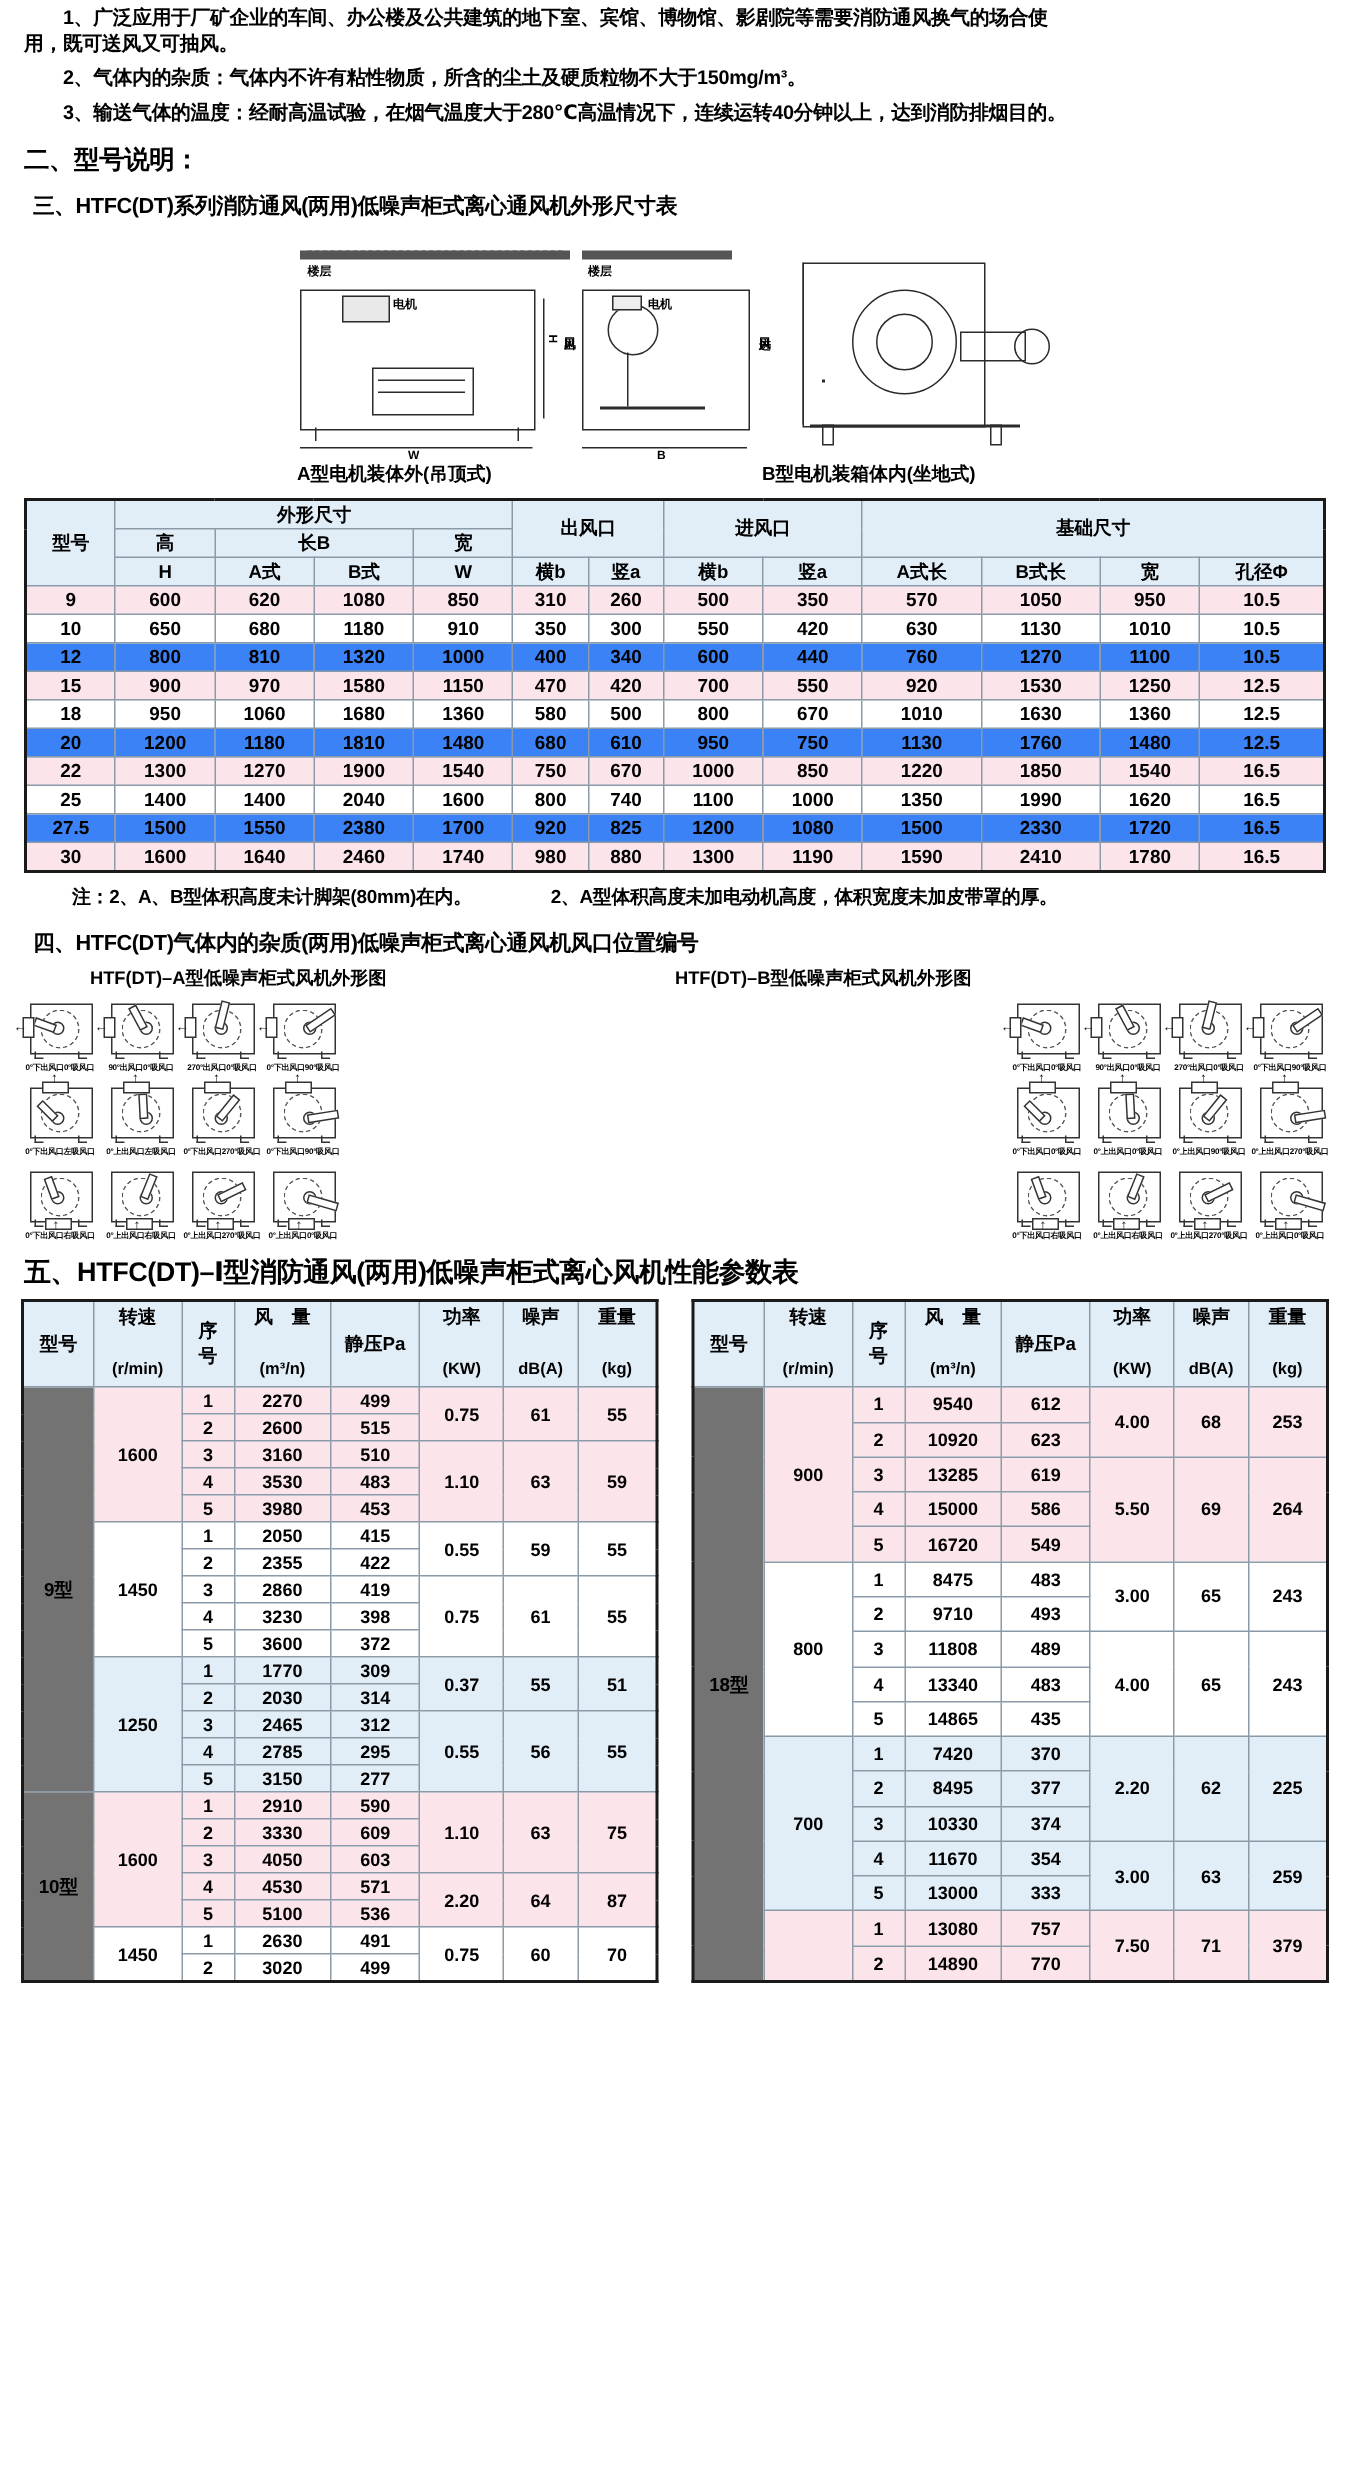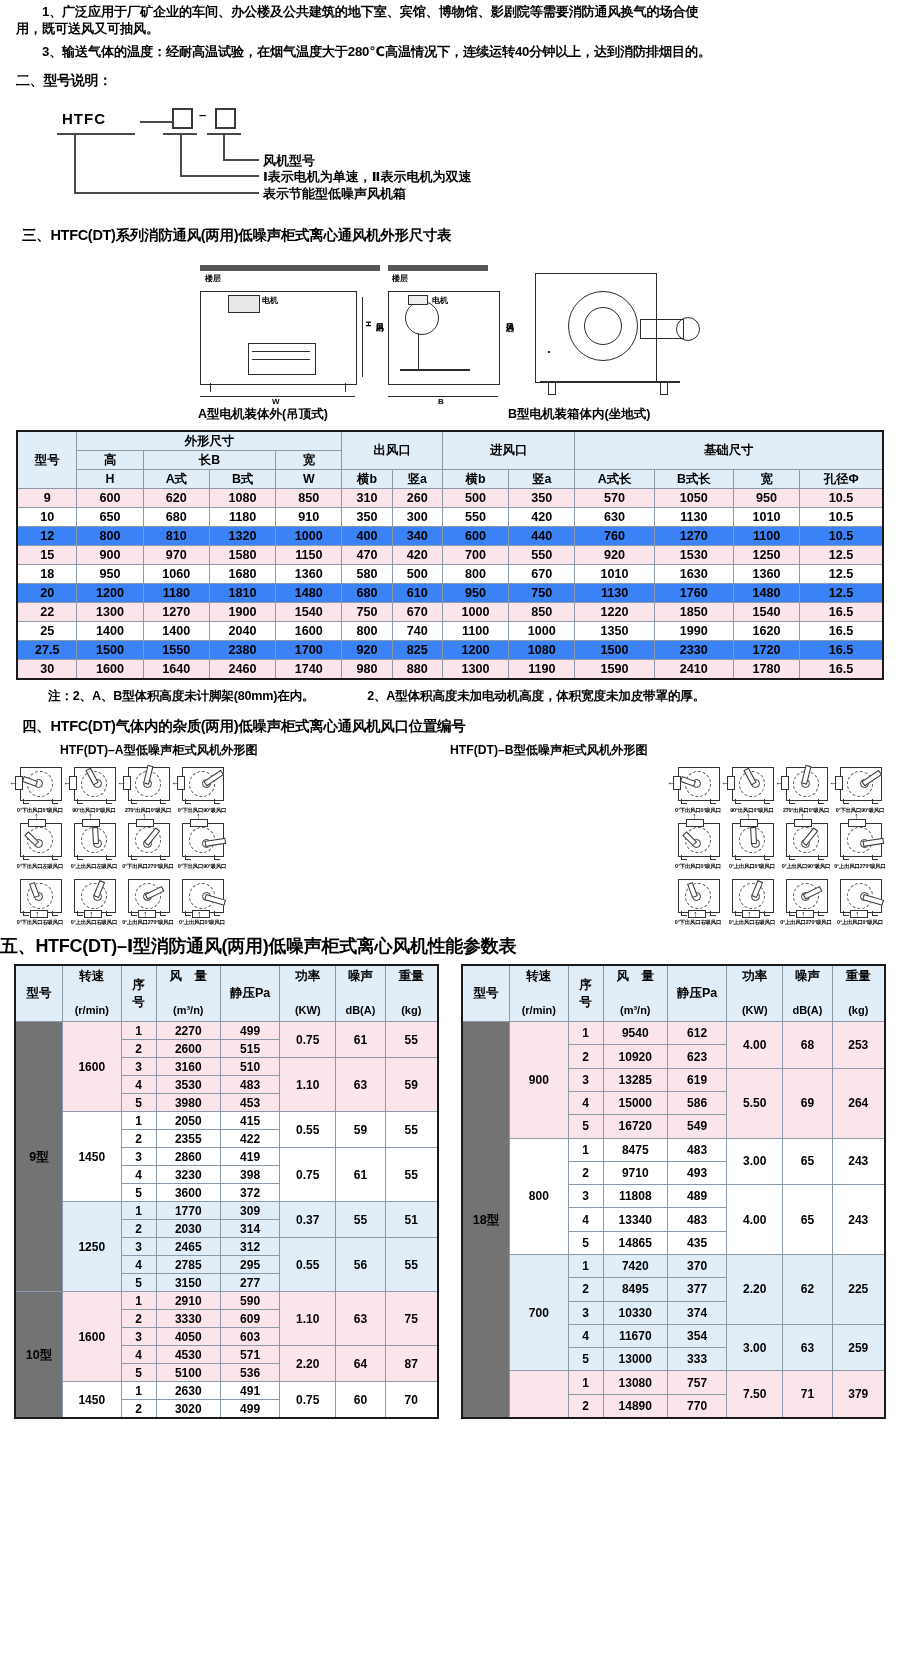--- a/index.html
+++ b/index.html
@@ -9,24 +9,24 @@
     color:#000; overflow:hidden; position:relative;
   }
   .page{width:900px;height:1356px;position:relative;padding:0;box-sizing:border-box;}
 
   
   .intro{padding:2px 16px 0 16px;}
   .intro p{margin:0 0 3px 0;font-size:13.2px;line-height:1.52;font-weight:bold;letter-spacing:-.2px;}
   .intro p.ind{text-indent:26px;}
 
   
-  .sec-h{font-size:14px;font-weight:bold;margin:10px 0 6px 16px;letter-spacing:-.3px;}
+  .sec-h{font-size:17px;font-weight:bold;margin:10px 0 6px 16px;letter-spacing:-.3px;}
   .sec-h.s3{font-size:14.5px;margin-left:22px;}
   .sec-h.s4{font-size:14.5px;margin-left:22px;}
-  .sec-h.s5{font-size:18px;margin-left:0;}
+  .sec-h.s5{font-size:18px;margin-left:16px;}
 
   
   .model-wrap{position:relative;height:120px;margin:4px 0 0 0;}
   .mw-txt{position:absolute;font-size:13px;font-weight:bold;white-space:nowrap;}
   .mw-line{position:absolute;background:#4a4a4a;}
   .mw-box{position:absolute;border:2px solid #3a3a3a;background:#fff;}
   .mw-code{position:absolute;font-size:15px;font-weight:bold;letter-spacing:1px;}
 
   
   .dwg-area{position:relative;height:175px;margin-top:6px;}
@@ -95,47 +95,26 @@
   .c-kg{width:52px;}
 </style>
 </head>
 <body>
 
 <div class="page">
 
   <div class="intro">
     <p class="ind">1、广泛应用于厂矿企业的车间、办公楼及公共建筑的地下室、宾馆、博物馆、影剧院等需要消防通风换气的场合使</p>
     <p style="margin-top:-6px;">用，既可送风又可抽风。</p>
+    <p class="ind">2、气体内的杂质：气体内不许有粘性物质，所含的尘土及硬质粒物不大于150mg/m³。</p>
     <p class="ind">3、输送气体的温度：经耐高温试验，在烟气温度大于280℃高温情况下，连续运转40分钟以上，达到消防排烟目的。</p>
   </div>
 
   <div class="sec-h">二、型号说明：</div>
 
-  <div class="model-wrap">
-    <div class="mw-code" style="left:62px;top:14px;">HTFC</div>
-    <div class="mw-line" style="left:57px;top:37px;width:78px;height:1.6px;"></div>
-    <div class="mw-line" style="left:140px;top:25px;width:32px;height:1.6px;"></div>
-    <div class="mw-box" style="left:172px;top:12px;width:17px;height:17px;"></div>
-    <div class="mw-line" style="left:163px;top:37px;width:34px;height:1.6px;"></div>
-    <div class="mw-code" style="left:199px;top:11px;font-size:13px;">–</div>
-    <div class="mw-box" style="left:215px;top:12px;width:17px;height:17px;"></div>
-    <div class="mw-line" style="left:207px;top:37px;width:34px;height:1.6px;"></div>
-
-    <div class="mw-line" style="left:223px;top:37px;width:1.6px;height:27px;"></div>
-    <div class="mw-line" style="left:223px;top:63px;width:36px;height:1.6px;"></div>
-    <div class="mw-txt" style="left:263px;top:56px;">风机型号</div>
-
-    <div class="mw-line" style="left:180px;top:37px;width:1.6px;height:43px;"></div>
-    <div class="mw-line" style="left:180px;top:79px;width:79px;height:1.6px;"></div>
-    <div class="mw-txt" style="left:263px;top:72px;">Ⅰ表示电机为单速，Ⅱ表示电机为双速</div>
-
-    <div class="mw-line" style="left:74px;top:37px;width:1.6px;height:60px;"></div>
-    <div class="mw-line" style="left:74px;top:96px;width:185px;height:1.6px;"></div>
-    <div class="mw-txt" style="left:263px;top:89px;">表示节能型低噪声风机箱</div>
-  </div>
 
   <div class="sec-h s3">三、HTFC(DT)系列消防通风(两用)低噪声柜式离心通风机外形尺寸表</div>
 
   <div class="dwg-area">
 
     <div class="ln" style="left:200px;top:14px;width:180px;height:6px;background:#555;"></div>
     <div class="dash" style="left:205px;top:14px;width:170px;height:0;border-width:0 0 1px 0;"></div>
     <div class="dwg-lbl" style="left:205px;top:22px;">楼层</div>
     <div class="rect th" style="left:200px;top:40px;width:155px;height:92px;"></div>
     <div class="rect" style="left:228px;top:44px;width:30px;height:16px;background:#e9e9e9;"></div>

